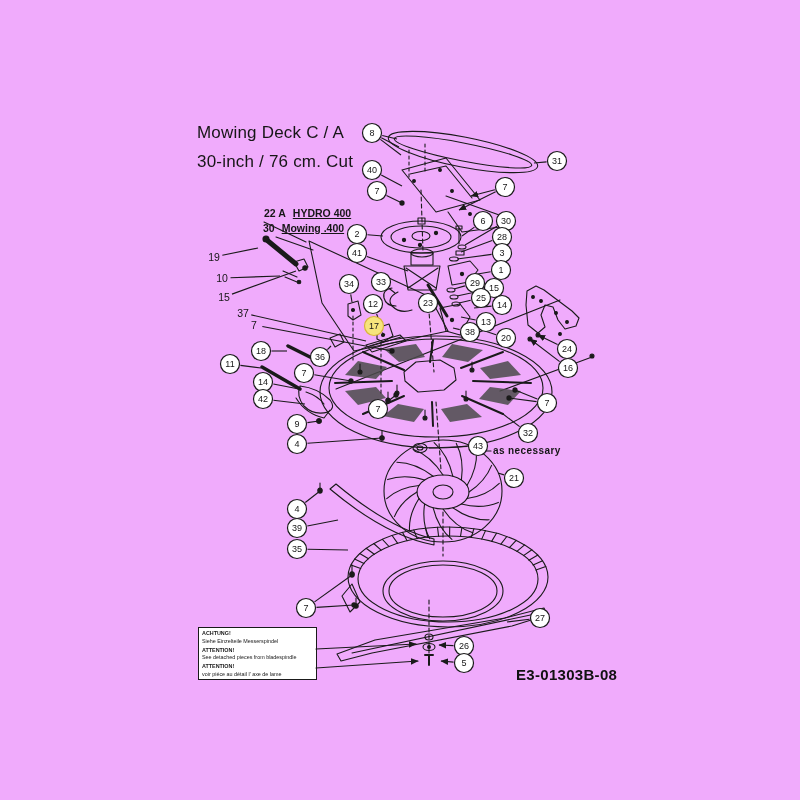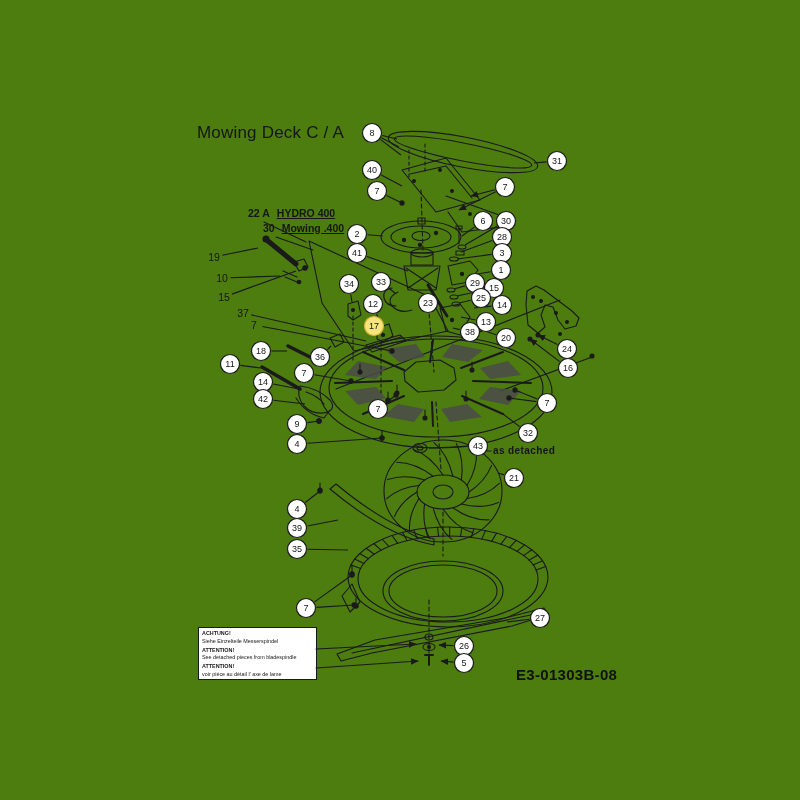--- a/index.html
+++ b/index.html
@@ -1,52 +1,53 @@
 <!DOCTYPE html>
 <html><head>
 <meta charset="utf-8">
 <style>
   html,body{margin:0;padding:0;background:#fff;}
-  #stage{position:relative;width:800px;height:800px;background:#4d7c0f;overflow:hidden;
+  #stage{position:relative;width:800px;height:800px;background:#f0abfc;overflow:hidden;
          font-family:"Liberation Sans", sans-serif;color:#1a1a1a;}
   #art{position:absolute;left:0;top:0;}
   .title-block{position:absolute;left:197px;top:118px;font-size:17px;line-height:29px;
                color:#161616;letter-spacing:.2px;}
   .part-label{position:absolute;font-size:10.5px;font-weight:bold;color:#161616;white-space:nowrap;}
   .part-label .uline{text-decoration:underline;margin-left:7px;}
-  #hydro-label{left:248px;top:207px;}
+  #hydro-label{left:264px;top:207px;}
   #transm-label{left:263px;top:222px;}
   .as-necessary{position:absolute;left:493px;top:445px;font-size:10px;font-weight:bold;
                 letter-spacing:.4px;color:#161616;}
   .drawing-number{position:absolute;left:516px;top:666px;font-size:15px;font-weight:bold;
                   letter-spacing:.3px;color:#111;}
   .warn-box{position:absolute;left:198px;top:627px;width:112px;height:48px;background:#fff;
             border:1.5px solid #1a1a1a;padding:2px 2px 1px 3px;}
   .warn-box div{font-size:5.4px;line-height:7.6px;color:#191919;white-space:nowrap;}
   .warn-box div.b{font-weight:bold;}
   .co-text{font-size:9px;fill:#161616;}
   .pl-text{font-size:10.5px;fill:#161616;}
 </style>
 </head>
 <body>
 
 <div id="stage">
 
   <div class="title-block">
     <div>Mowing Deck  C / A</div>
+    <div>30-inch / 76 cm. Cut</div>
   </div>
 
   <div id="hydro-label" class="part-label">
     <span>22 A</span><span class="uline">HYDRO 400</span>
   </div>
   <div id="transm-label" class="part-label">
     <span>30</span><span class="uline">Mowing .400</span>
   </div>
 
-  <span class="as-necessary">as detached</span>
+  <span class="as-necessary">as necessary</span>
 
   <div class="drawing-number">E3-01303B-08</div>
 
   <div class="warn-box" id="warning-box">
       <div class="b">ACHTUNG!</div>
       <div class="">Siehe Einzelteile Messerspindel</div>
       <div class="b" style="margin-top: 1.5px;">ATTENTION!</div>
       <div class="">See detached pieces from bladespindle</div>
       <div class="b" style="margin-top: 1.5px;">ATTENTION!</div>
       <div class="">voir piéce au détail l' axe de lame</div>

